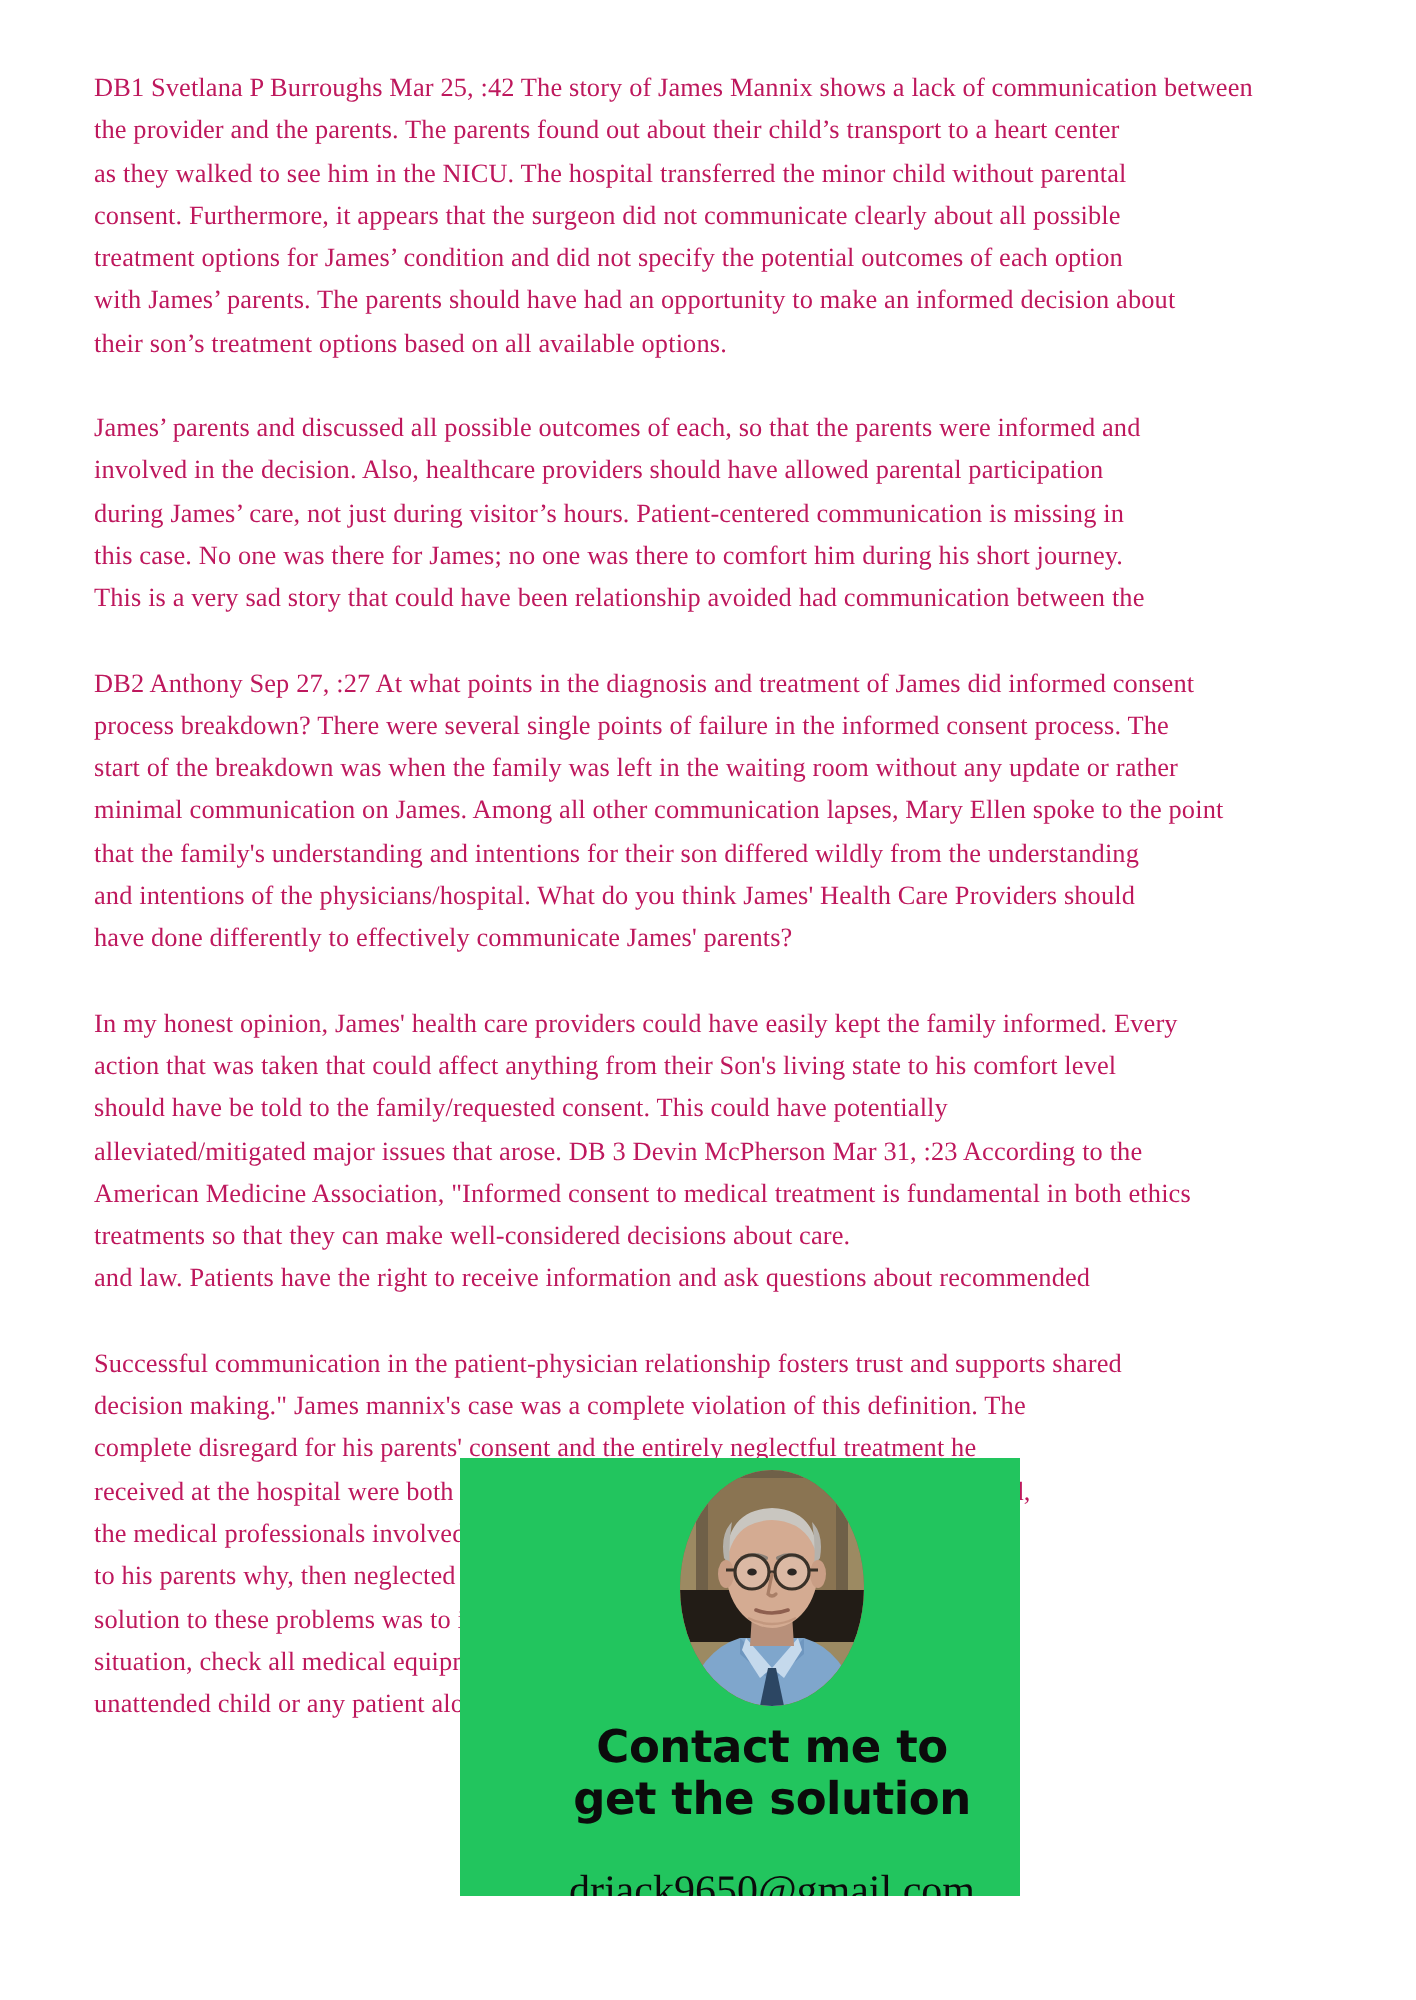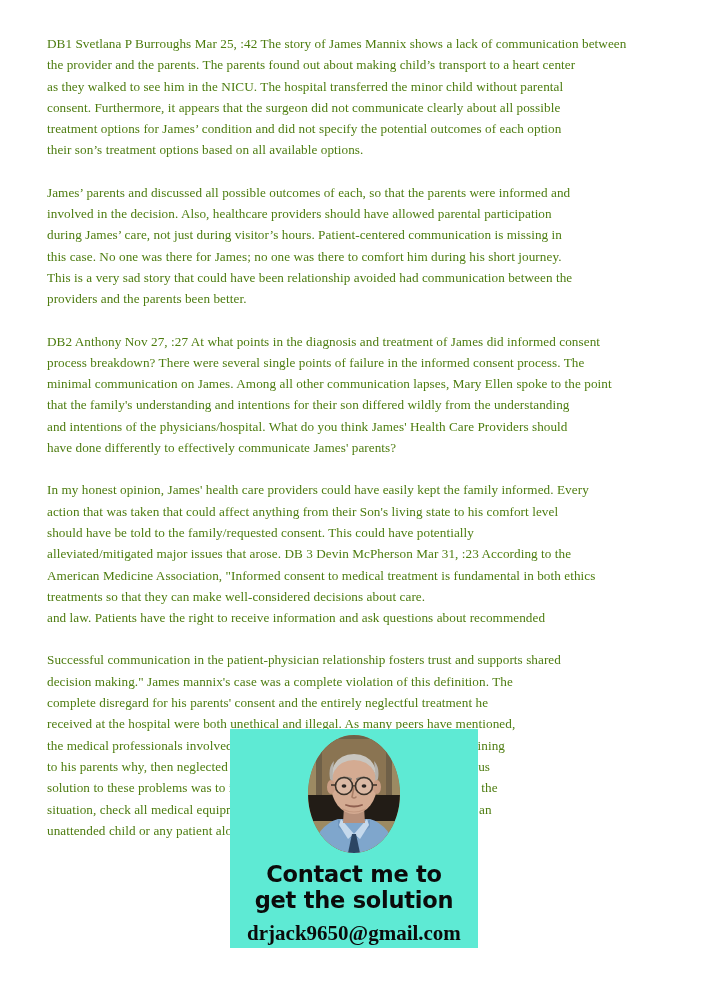--- a/index.html
+++ b/index.html
@@ -37,21 +37,21 @@
     margin: 0 0 21px 0;
     padding: 0;
   }
 
   .doc-line {
     display: block;
     font-size: 13.2px;
     line-height: 21.3px;
     letter-spacing: 0.005em;
     white-space: pre;
-    color: #4d7c0f;
+    color: #be185d;
   }
 
   
   #promo-overlay {
     position: absolute;
     left: 230px;
     top: 729px;
     width: 248px;
     height: 219px;
     background: #4de9e9;
@@ -89,58 +89,59 @@
     color: #0b0b0b;
     letter-spacing: -0.01em;
   }
 
   #promo-headline .promo-line {
     display: block;
     white-space: pre;
   }
 
   #promo-email {
-    margin-top: 8px;
+    margin-top: 20px;
     text-align: center;
     font-family: "Liberation Serif", "DejaVu Serif", serif;
-    font-weight: bold;
+    font-weight: normal;
     font-size: 21px;
     line-height: 24px;
     color: #0b0b0b;
     white-space: pre;
   }
 </style>
 </head>
 <body>
 
 <div id="document-page">
 
   <div id="document-body">
 
     <p class="doc-paragraph">
       <span class="doc-line">DB1 Svetlana P Burroughs Mar 25, :42 The story of James Mannix shows a lack of communication between</span>
-      <span class="doc-line">the provider and the parents. The parents found out about making child’s transport to a heart center</span>
+      <span class="doc-line">the provider and the parents. The parents found out about their child’s transport to a heart center</span>
       <span class="doc-line">as they walked to see him in the NICU. The hospital transferred the minor child without parental</span>
       <span class="doc-line">consent. Furthermore, it appears that the surgeon did not communicate clearly about all possible</span>
       <span class="doc-line">treatment options for James’ condition and did not specify the potential outcomes of each option</span>
+      <span class="doc-line">with James’ parents. The parents should have had an opportunity to make an informed decision about</span>
       <span class="doc-line">their son’s treatment options based on all available options.</span>
     </p>
 
     <p class="doc-paragraph">
       <span class="doc-line">James’ parents and discussed all possible outcomes of each, so that the parents were informed and</span>
       <span class="doc-line">involved in the decision. Also, healthcare providers should have allowed parental participation</span>
       <span class="doc-line">during James’ care, not just during visitor’s hours. Patient-centered communication is missing in</span>
       <span class="doc-line">this case. No one was there for James; no one was there to comfort him during his short journey.</span>
       <span class="doc-line">This is a very sad story that could have been relationship avoided had communication between the</span>
-      <span class="doc-line">providers and the parents been better.</span>
-    </p>
-
-    <p class="doc-paragraph">
-      <span class="doc-line">DB2 Anthony Nov 27, :27 At what points in the diagnosis and treatment of James did informed consent</span>
+    </p>
+
+    <p class="doc-paragraph">
+      <span class="doc-line">DB2 Anthony Sep 27, :27 At what points in the diagnosis and treatment of James did informed consent</span>
       <span class="doc-line">process breakdown? There were several single points of failure in the informed consent process. The</span>
+      <span class="doc-line">start of the breakdown was when the family was left in the waiting room without any update or rather</span>
       <span class="doc-line">minimal communication on James. Among all other communication lapses, Mary Ellen spoke to the point</span>
       <span class="doc-line">that the family's understanding and intentions for their son differed wildly from the understanding</span>
       <span class="doc-line">and intentions of the physicians/hospital. What do you think James' Health Care Providers should</span>
       <span class="doc-line">have done differently to effectively communicate James' parents?</span>
     </p>
 
     <p class="doc-paragraph">
       <span class="doc-line">In my honest opinion, James' health care providers could have easily kept the family informed. Every</span>
       <span class="doc-line">action that was taken that could affect anything from their Son's living state to his comfort level</span>
       <span class="doc-line">should have be told to the family/requested consent. This could have potentially</span>
@@ -157,21 +158,21 @@
       <span class="doc-line">received at the hospital were both unethical and illegal. As many peers have mentioned,</span>
       <span class="doc-line">the medical professionals involved took him into their care without clearly explaining</span>
       <span class="doc-line">to his parents why, then neglected him and performed surgery on him. The obvious</span>
       <span class="doc-line">solution to these problems was to inform the parents of what they intended to fix the</span>
       <span class="doc-line">situation, check all medical equipment to prevent future failures and never leave an</span>
       <span class="doc-line">unattended child or any patient alone.</span>
     </p>
 
   </div>
 
-  <div id="promo-overlay" style="background: #5eead4;">
+  <div id="promo-overlay" style="background: #22c55e; padding-left: 32px;">
 
     <div id="promo-portrait">
       <svg viewBox="0 0 92 118" xmlns="http://www.w3.org/2000/svg" aria-hidden="true">
         <defs>
           <clipPath id="ovalClip">
             <ellipse cx="46" cy="59" rx="46" ry="59"></ellipse>
           </clipPath>
         </defs>
         <g clip-path="url(#ovalClip)">
 

